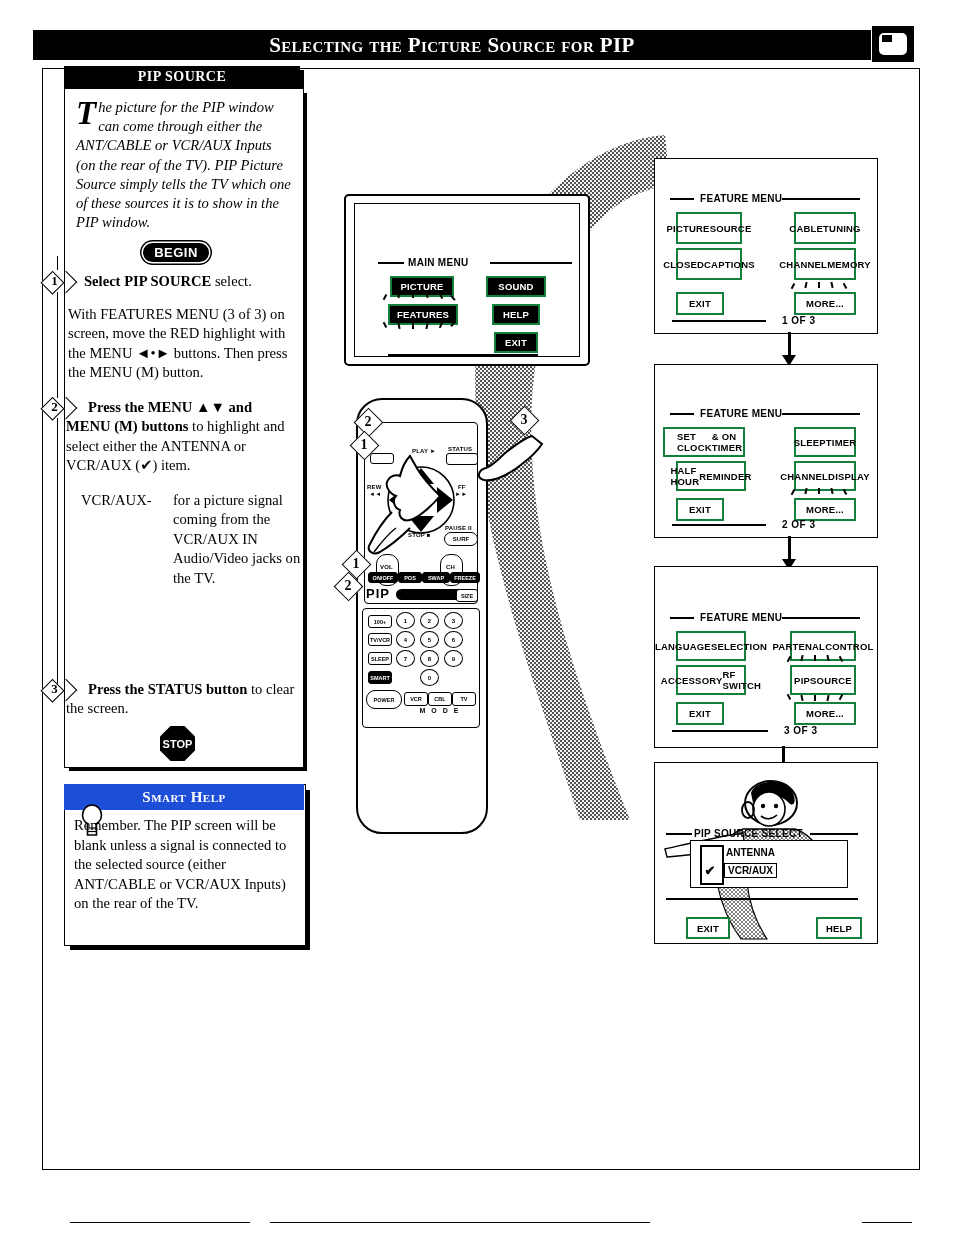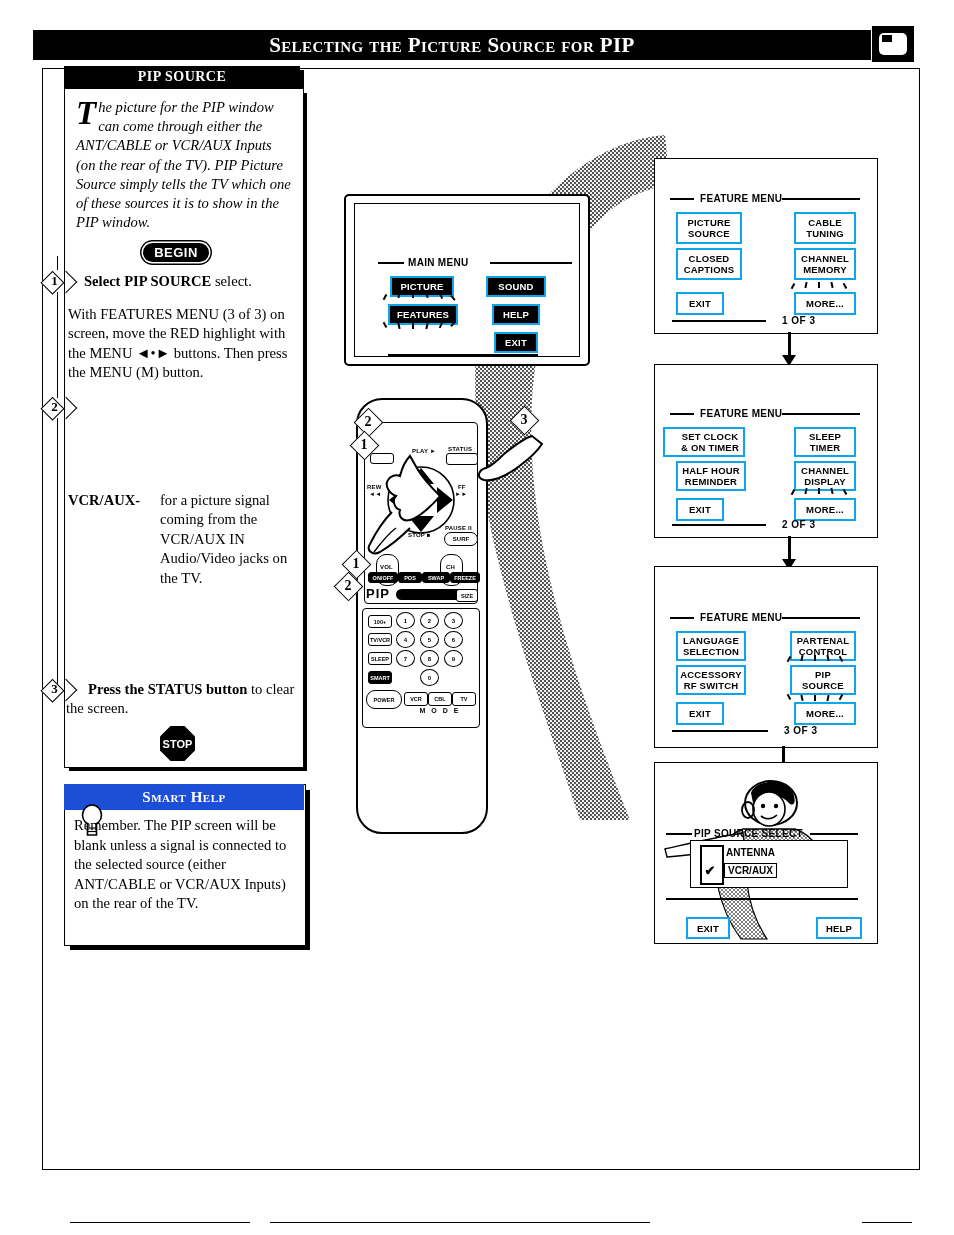--- a/index.html
+++ b/index.html
@@ -46,21 +46,21 @@
   .stepmark .pt{position:absolute;left:14px;top:3.5px;width:15px;height:15px;
     border-right:1.6px solid #000;border-top:1.6px solid #000;transform:rotate(45deg);}
 
   .stepline{position:absolute;width:0;border-left:1.4px solid #000;}
 
   .steptxt{position:absolute;font-size:14.6px;line-height:19.4px;}
   .b{font-weight:bold;}
 
   table.defs{position:absolute;left:64px;top:491px;width:238px;border-collapse:collapse;}
   table.defs td{vertical-align:top;font-size:14.6px;line-height:19.4px;padding:0 0 12px 0;}
-  table.defs td.term{width:92px;font-weight:bold;padding-left:4px;}
+  table.defs td.term{width:92px;font-weight:normal;padding-left:17px;}
 
   .stopbadge{position:absolute;left:160px;top:726px;width:35px;height:35px;background:#000;
     color:#fff;font-family:"Liberation Sans",sans-serif;font-weight:bold;font-size:11px;
     display:flex;align-items:center;justify-content:center;
     clip-path:polygon(30% 0,70% 0,100% 30%,100% 70%,70% 100%,30% 100%,0 70%,0 30%);}
 
   
   .sh-shadow{position:absolute;left:70px;top:790px;width:240px;height:160px;background:#000;}
   .sh-box{position:absolute;left:64px;top:784px;width:240px;height:160px;border:1.5px solid #000;
     background:#fff;}
@@ -74,24 +74,24 @@
   .tvset{position:absolute;left:344px;top:194px;width:242px;height:168px;border:2px solid #000;
     border-radius:5px;background:#fff;}
   .tvset .inner{position:absolute;left:8px;top:7px;right:8px;bottom:7px;border:1.5px solid #000;
     background:#fff;}
 
   
   .osd{position:absolute;background:#fff;border:1.5px solid #000;}
   .osd-title{position:absolute;font-family:"Liberation Sans",sans-serif;font-size:10px;
     font-weight:bold;letter-spacing:.3px;white-space:nowrap;}
   .rule{position:absolute;height:2px;background:#000;}
-  .osdbtn{position:absolute;border:2px solid #0ea5e9;background:#fff;
+  .osdbtn{position:absolute;border:2px solid #15803d;background:#fff;
     font-family:"Liberation Sans",sans-serif;font-size:9.5px;font-weight:bold;
-    display:flex;flex-direction:column;align-items:center;justify-content:center;
-    line-height:11px;letter-spacing:.2px;text-align:right;}
+    display:flex;flex-direction:row;align-items:center;justify-content:center;
+    line-height:11px;letter-spacing:.2px;text-align:left;}
   .osdbtn.dark{background:#000;color:#fff;}
   .pagenum{position:absolute;font-family:"Liberation Sans",sans-serif;font-size:10px;
     font-weight:bold;letter-spacing:.5px;}
 
   
   .spark{position:absolute;pointer-events:none;}
   .spark i{position:absolute;width:1.6px;height:6px;background:#000;display:block;}
 
   
   .varrow{position:absolute;width:14px;}
@@ -163,20 +163,23 @@
     <span class="b">Select </span><span class="b">PIP SOURCE</span><span> select.</span>
   </div>
   <div class="steptxt" style="left:68px;top:305px;width:228px;">With FEATURES MENU (3 of 3) on screen, move the RED highlight with the MENU ◄•► buttons. Then press the MENU (M) button.</div>
 
   <div class="stepmark" style="left:44px;top:396px;">
     <div class="dia"></div>
     <div class="num">2</div>
     <div class="pt"></div>
   </div>
   <div class="stepline" style="left:57px;top:418px;height:268px;"></div>
+  <div class="steptxt" style="left:66px;top:398px;width:232px;text-indent:22px;">
+    <span class="b">Press the MENU ▲▼ and MENU (M) buttons</span><span> to highlight and select either the ANTENNA or VCR/AUX (✔) item.</span>
+  </div>
 
   <table class="defs">
     <tbody>
         <tr>
       <td class="term">VCR/AUX-</td>
       <td>for a picture signal coming from the VCR/AUX IN Audio/Video jacks on the TV.</td>
     </tr>
   </tbody>
     </table>
 

